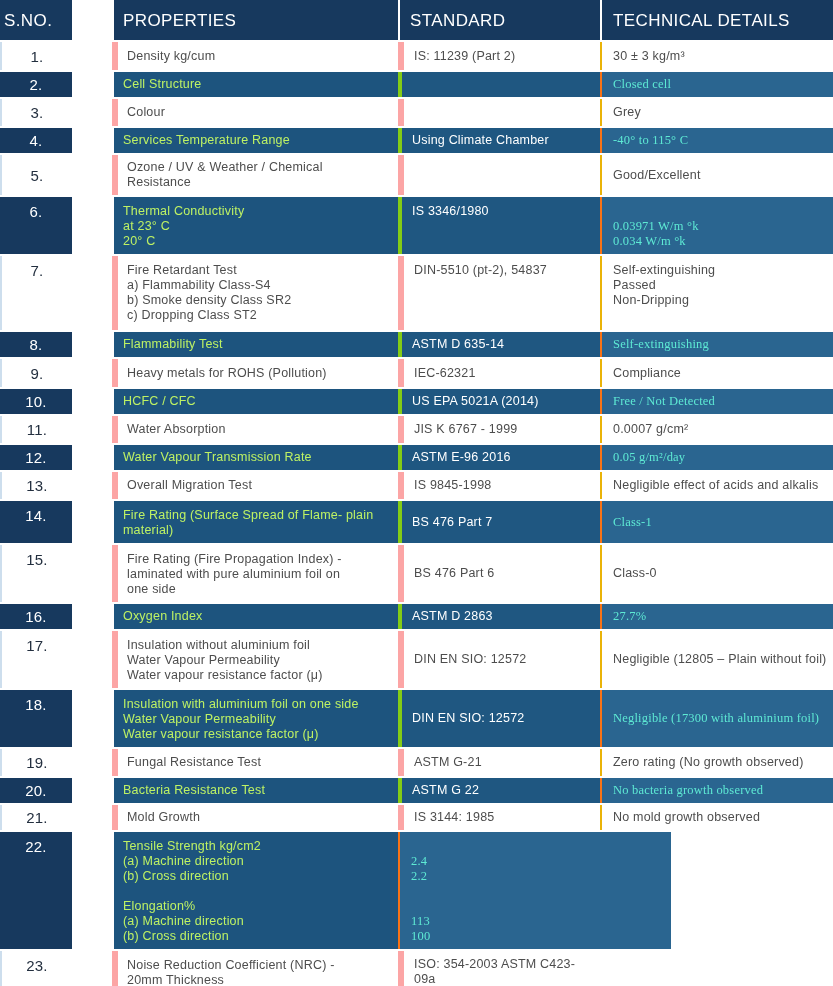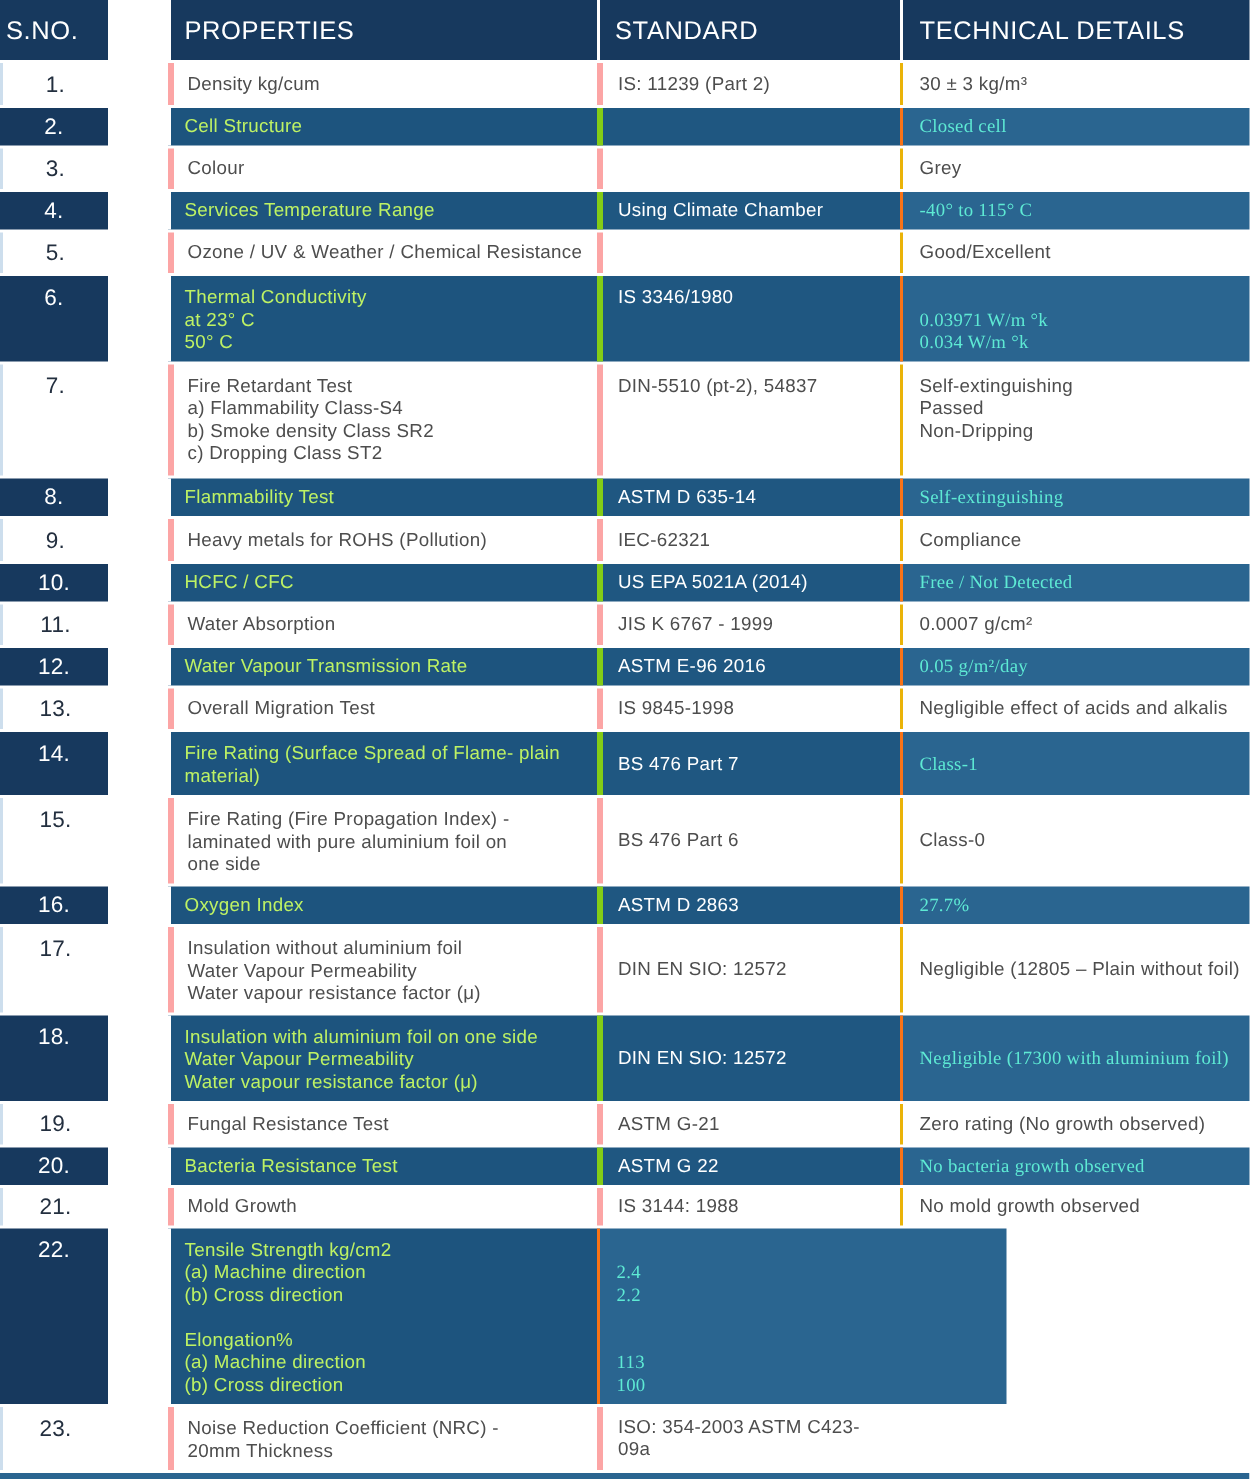--- a/index.html
+++ b/index.html
@@ -30,21 +30,21 @@
 
   
   .row.b .c-sno {background:#17395E;color:#ffffff;}
   .row.b .c-prop{background:#1D547E;color:#bef264;border-left:2px solid #ffffff;}
   .row.b .c-std {background:#1F5781;color:#ffffff;border-left:4px solid #84cc16;}
   .row.b .c-det {background:#2A6590;color:#5eead4;border-left:2px solid #f97316;font-family:Liberation Serif, serif;}
 
   
   .row.w .cell{background:#ffffff;color:#4d4d4d;}
   .row.w .c-sno{color:#232f3f;border-left:2px solid #cddeed;}
-  .row.w .c-prop,.row.w .c-std{border-left:4px solid #fca5a5;}
+  .row.w .c-prop,.row.w .c-std{border-left:6px solid #fca5a5;}
   .row.w .c-det{border-left:2px solid #eab308;border-right:2px solid #b9d2e6;}
 
   
   .row.t-all .cell{justify-content:flex-start;padding-top:7px;}
   .row.t-sp .c-sno,.row.t-sp .c-prop{justify-content:flex-start;padding-top:7px;}
 
   .accent-bar{width:833px;height:7px;background:#2A6590;}
 </style>
 </head>
 <body>
@@ -90,21 +90,21 @@
     <div class="cell c-sno">5.</div>
     <div class="cell c-prop">Ozone / UV &amp; Weather / Chemical Resistance</div>
     <div class="cell c-std"></div>
     <div class="cell c-det">Good/Excellent</div>
   </div>
 
   <div class="row b t-all" style="min-height:54px">
     <div class="cell c-sno">6.</div>
     <div class="cell c-prop">Thermal Conductivity
 at 23° C
-50° C</div>
+20° C</div>
     <div class="cell c-std">IS 3346/1980</div>
     <div class="cell c-det">&nbsp;
 0.03971 W/m °k
 0.034 W/m °k</div>
   </div>
 
   <div class="row w t-all" style="min-height:76px">
     <div class="cell c-sno">7.</div>
     <div class="cell c-prop">Fire Retardant Test
 a) Flammability Class-S4
@@ -210,21 +210,21 @@
   <div class="row b" style="min-height:26px">
     <div class="cell c-sno">20.</div>
     <div class="cell c-prop">Bacteria Resistance Test</div>
     <div class="cell c-std">ASTM G 22</div>
     <div class="cell c-det">No bacteria growth observed</div>
   </div>
 
   <div class="row w" style="min-height:27px">
     <div class="cell c-sno">21.</div>
     <div class="cell c-prop">Mold Growth</div>
-    <div class="cell c-std">IS 3144: 1988</div>
+    <div class="cell c-std">IS 3144: 1985</div>
     <div class="cell c-det">No mold growth observed</div>
   </div>
 
   <div class="row b t-all" style="min-height:109px">
     <div class="cell c-sno">22.</div>
     <div class="cell c-prop">Tensile Strength kg/cm2
 (a) Machine direction
 (b) Cross direction
 &nbsp;
 Elongation%

